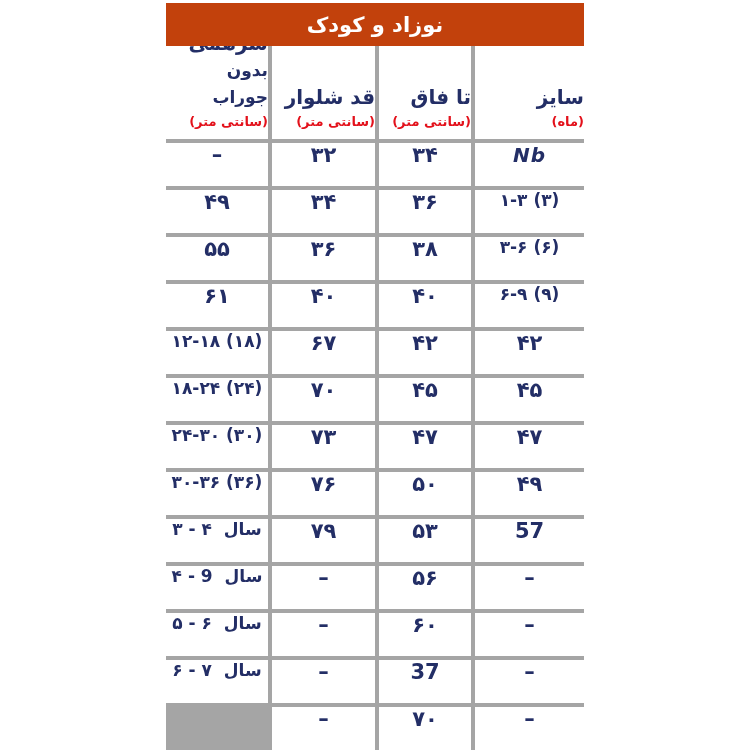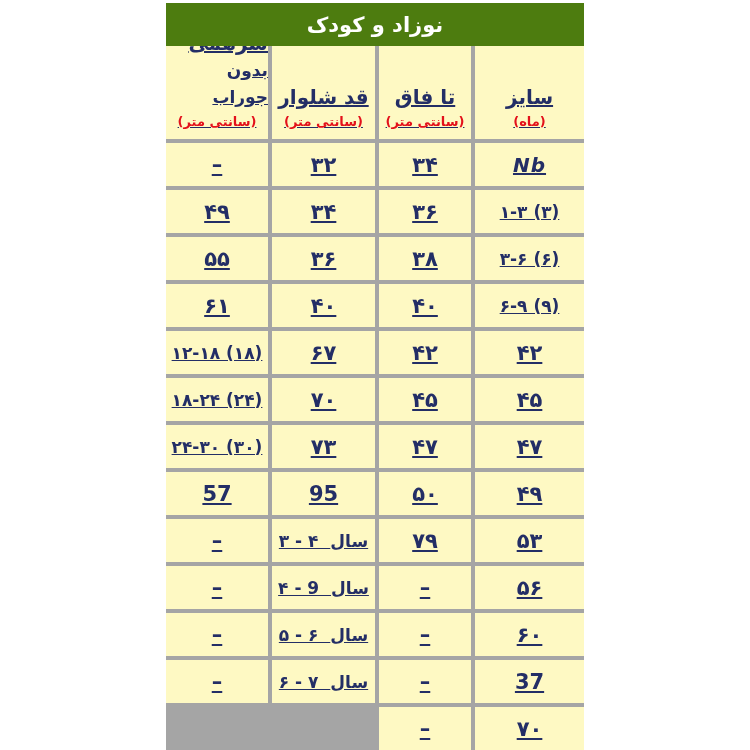--- a/index.html
+++ b/index.html
@@ -12,46 +12,44 @@
     overflow: hidden;
   }
   .chart {
     position: absolute;
     left: 166px;
     top: 3px;
     width: 418px;
   }
   .title-bar {
     height: 43px;
-    background: #4d7c0f;
+    background: #c2410c;
     color: #ffffff;
     display: flex;
     align-items: center;
     justify-content: center;
     font-size: 21px;
     font-weight: bold;
     direction: rtl;
   }
   .grid {
     display: grid;
     direction: rtl;
     grid-template-columns: 109px 92px 103px 102px; 
     grid-template-rows: 93px;
     grid-auto-rows: 43px;
     gap: 4px;
     background: #A5A5A5; 
   }
   .cell {
-    background: #fef9c3;
+    background: #ffffff;
     display: flex;
-    align-items: center;
     justify-content: center;
     color: #232E66;
     overflow: hidden;
-    text-decoration: underline;
   }
   .header {
     flex-direction: column;
     justify-content: flex-end;
     padding-bottom: 7px;
     box-sizing: border-box;
     font-weight: bold;
     direction: rtl;
   }
   .hlabel  { font-size: 20px; line-height: 27px; }
@@ -132,22 +130,23 @@
     <div class="cell num">۷۰</div>
 
     <div class="cell size-cell">۱۸-۲۴ (۲۴)</div>
     <div class="cell num">۴۷</div>
     <div class="cell num">۴۷</div>
     <div class="cell num">۷۳</div>
 
     <div class="cell size-cell">۲۴-۳۰ (۳۰)</div>
     <div class="cell num">۴۹</div>
     <div class="cell num">۵۰</div>
-    <div class="cell num">95</div>
+    <div class="cell num">۷۶</div>
 
+    <div class="cell size-cell">۳۰-۳۶ (۳۶)</div>
     <div class="cell num">57</div>
     <div class="cell num">۵۳</div>
     <div class="cell num">۷۹</div>
 
     <div class="cell size-cell">۳ - ۴  سال</div>
     <div class="cell num">–</div>
     <div class="cell num">۵۶</div>
     <div class="cell num">–</div>
 
     <div class="cell size-cell">۴ - 9  سال</div>

